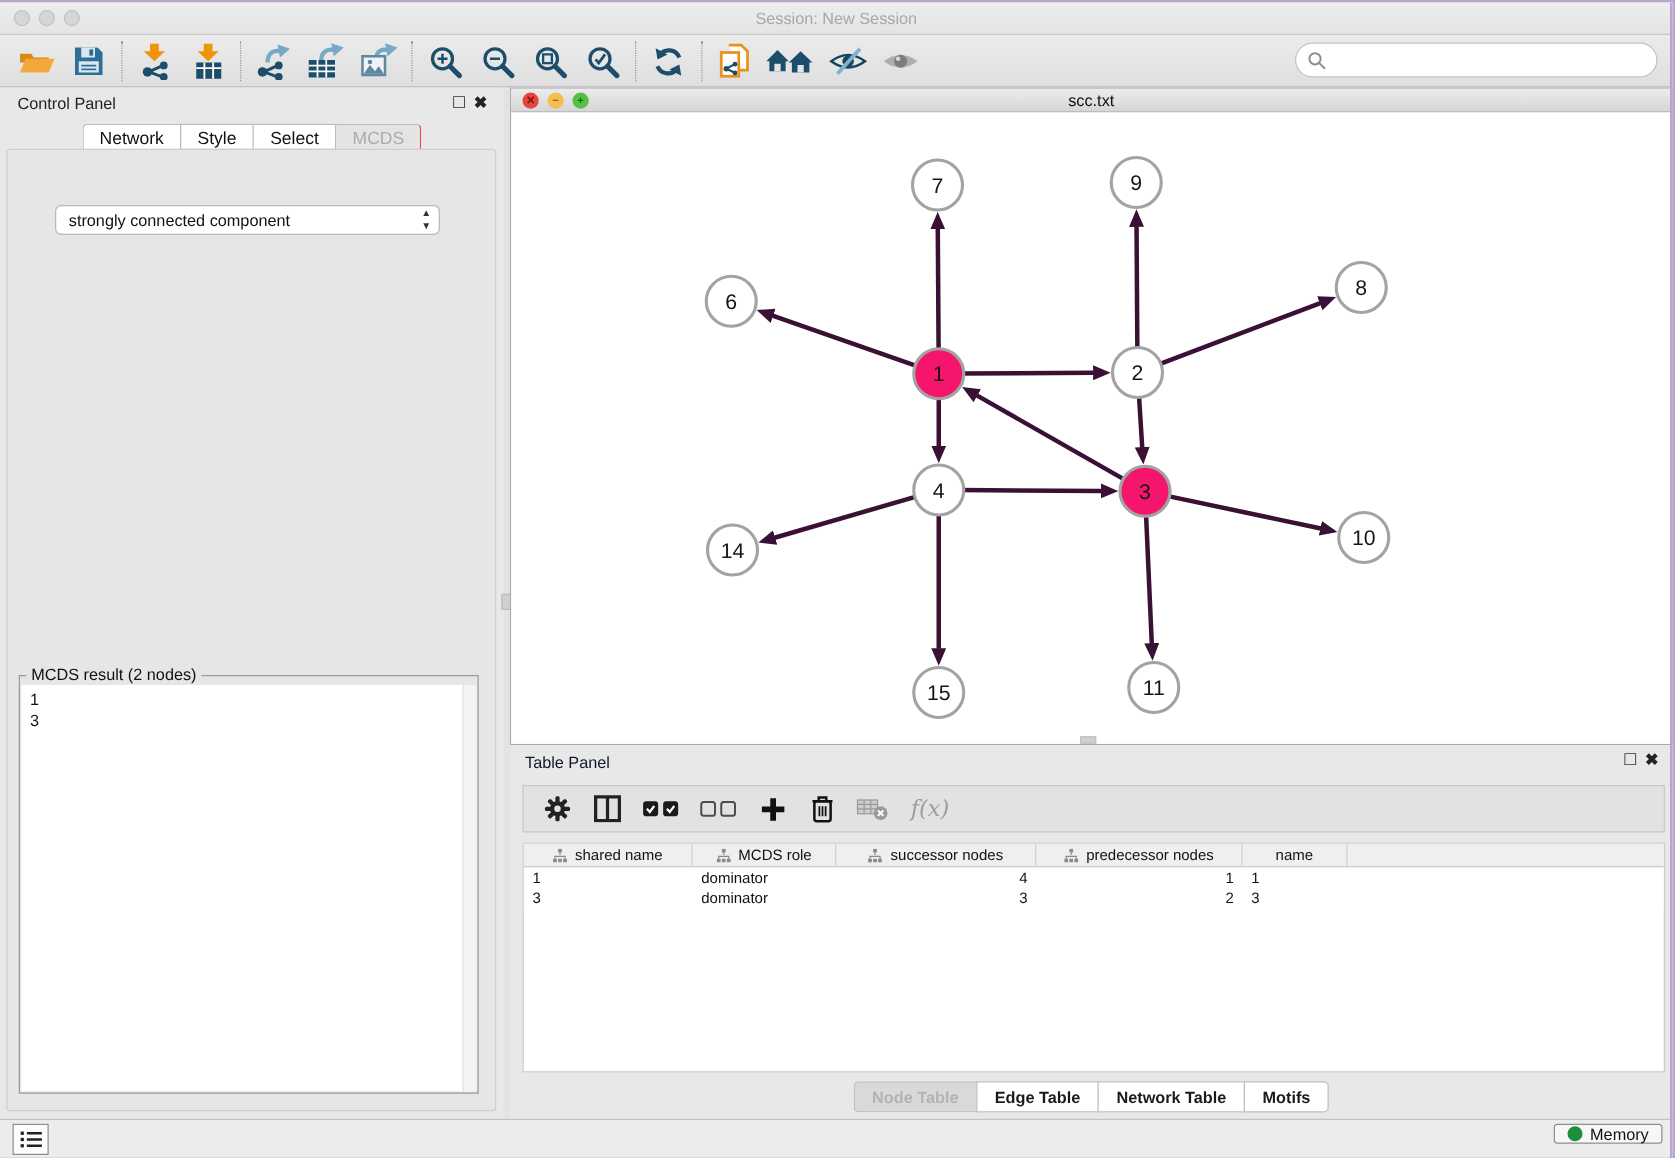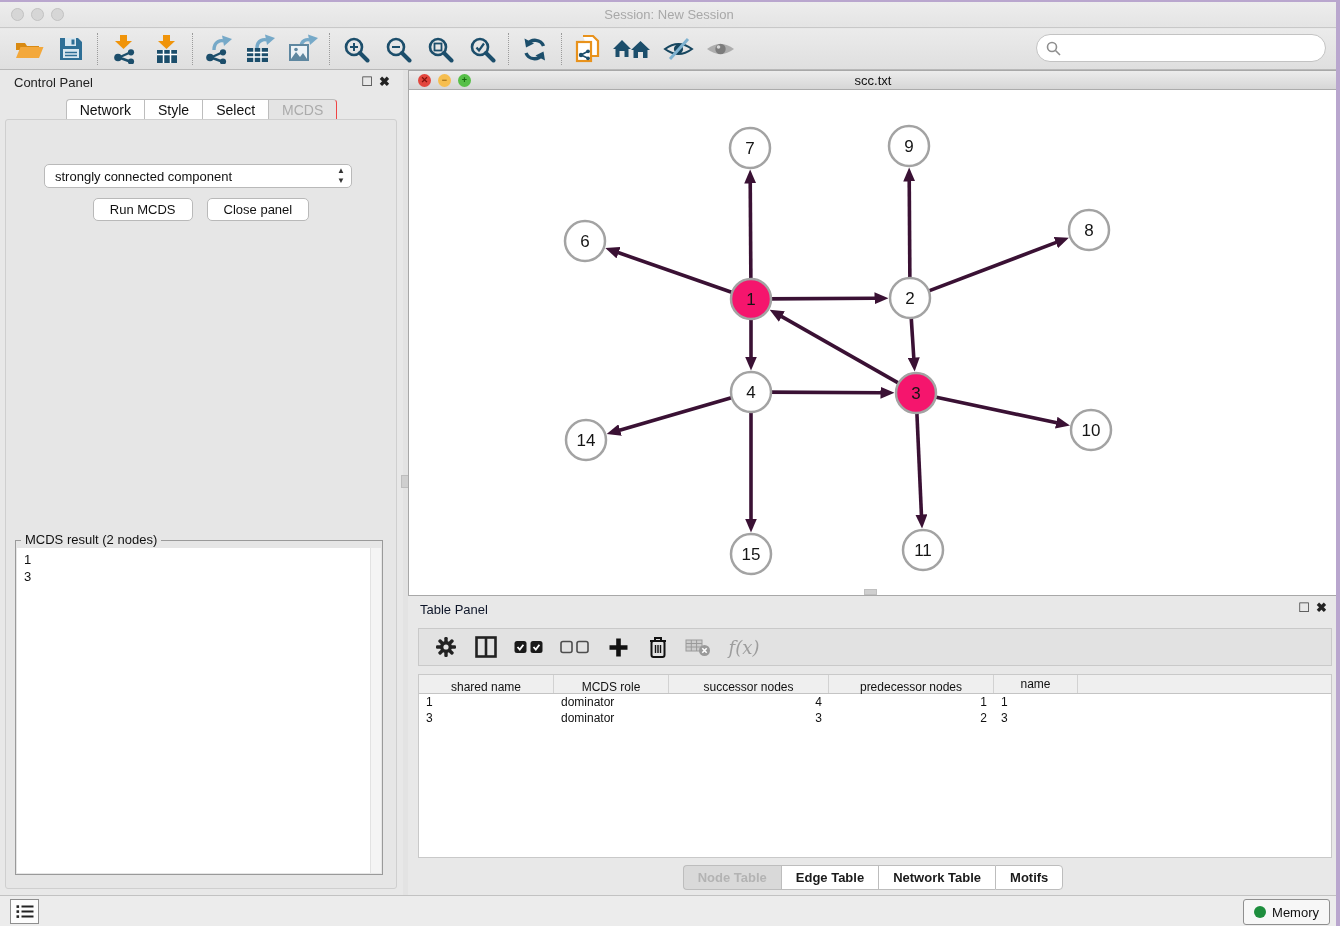--- a/index.html
+++ b/index.html
@@ -82,36 +82,36 @@
   #tp-title { position:absolute; left:12px; top:6px; font-size:13px; color:#0f172a; }
   #tp-toolbar { position:absolute; left:10px; right:6px; top:32px; height:38px;
     background:#E2E2E2; border:1px solid #C9C9C9; display:flex; align-items:center;
     padding-left:12px; gap:10px; }
   .tp-btn { width:30px; height:30px; display:flex; align-items:center; justify-content:center; }
   .fx { font-family:"DejaVu Serif", serif; font-style:italic; font-size:18px; color:#9D9D9D; }
   #tp-table { position:absolute; left:10px; right:6px; top:78px; bottom:37px;
     background:#fff; border:1px solid #C9C9C9; overflow:hidden; }
   #tp-head-row { display:flex; height:19px; background:#EFEFEF; border-bottom:1px solid #C4C4C4; }
   .th { display:flex; align-items:center; justify-content:center; gap:6px; font-size:12px; color:#111;
-    border-right:1px solid #D2D2D2;flex-direction:column; }
+    border-right:1px solid #D2D2D2; }
   .tr { display:flex; height:16px; font-size:12px; color:#111; background:#fff; }
   .td { padding:1px 7px 0 7px; white-space:nowrap; overflow:hidden; }
   #tp-tabs { position:absolute; bottom:5px; width:100%; display:flex; justify-content:center; }
   .tp-tab { font-size:13px; font-weight:bold; padding:4px 14px; background:#fff;
     border:1px solid #BDBDBD; border-right:none; color:#1A1A1A; }
   .tp-tab:first-child { border-radius:4px 0 0 4px; }
   .tp-tab:last-child { border-right:1px solid #BDBDBD; border-radius:0 4px 4px 0; }
   .tp-tab.active { background:#D9D9D9; color:#B3B3B3; }
 
   
   #statusbar { position:absolute; left:0; bottom:0; width:100%; height:31px;
     background:#ECECEC; border-top:1px solid #C2C2C2; }
   #list-btn { position:absolute; left:10px; top:3px; width:29px; height:25px; background:#FCFCFC;
     border:1px solid #8F8F8F; display:flex; align-items:center; justify-content:center; }
-  #memory-btn { position:absolute; right:8px; top:3px; height:26px; background:#F7F7F7;
+  #memory-btn { position:absolute; right:8px; top:3px; height:16px; background:#F7F7F7;
     border:1px solid #8F8F8F; border-radius:3px; display:flex; align-items:center;
     gap:6px; padding:0 10px; font-size:13px; color:#111; }
   #memory-dot { width:12px; height:12px; border-radius:50%; background:#1E8E3E; }
   #edge-right { position:absolute; right:0; top:0; width:2px; height:926px; background:#B9A6CE; }
 </style>
 </head>
 <body>
 
 <div id="app">
 
@@ -276,24 +276,20 @@
         <div class="cp-tab">Select</div>
         <div class="cp-tab active">MCDS</div>
       </div>
     <div id="cp-body">
       <div id="opt-select">
         <span>strongly connected component</span>
         <span class="stepper">
             <span>▲</span>
             <span>▼</span>
           </span>
-      </div>
-      <div id="cp-buttons">
-        <button class="cp-btn">Run MCDS</button>
-        <button class="cp-btn">Close panel</button>
       </div>
       <div id="mcds-box">
         <span id="mcds-box-label">MCDS result (2 nodes)</span>
         <div id="mcds-result-area">
             <div>1</div>
             <div>3</div>
           </div>
         <div id="mcds-scroll"></div>
       </div>
     </div>

